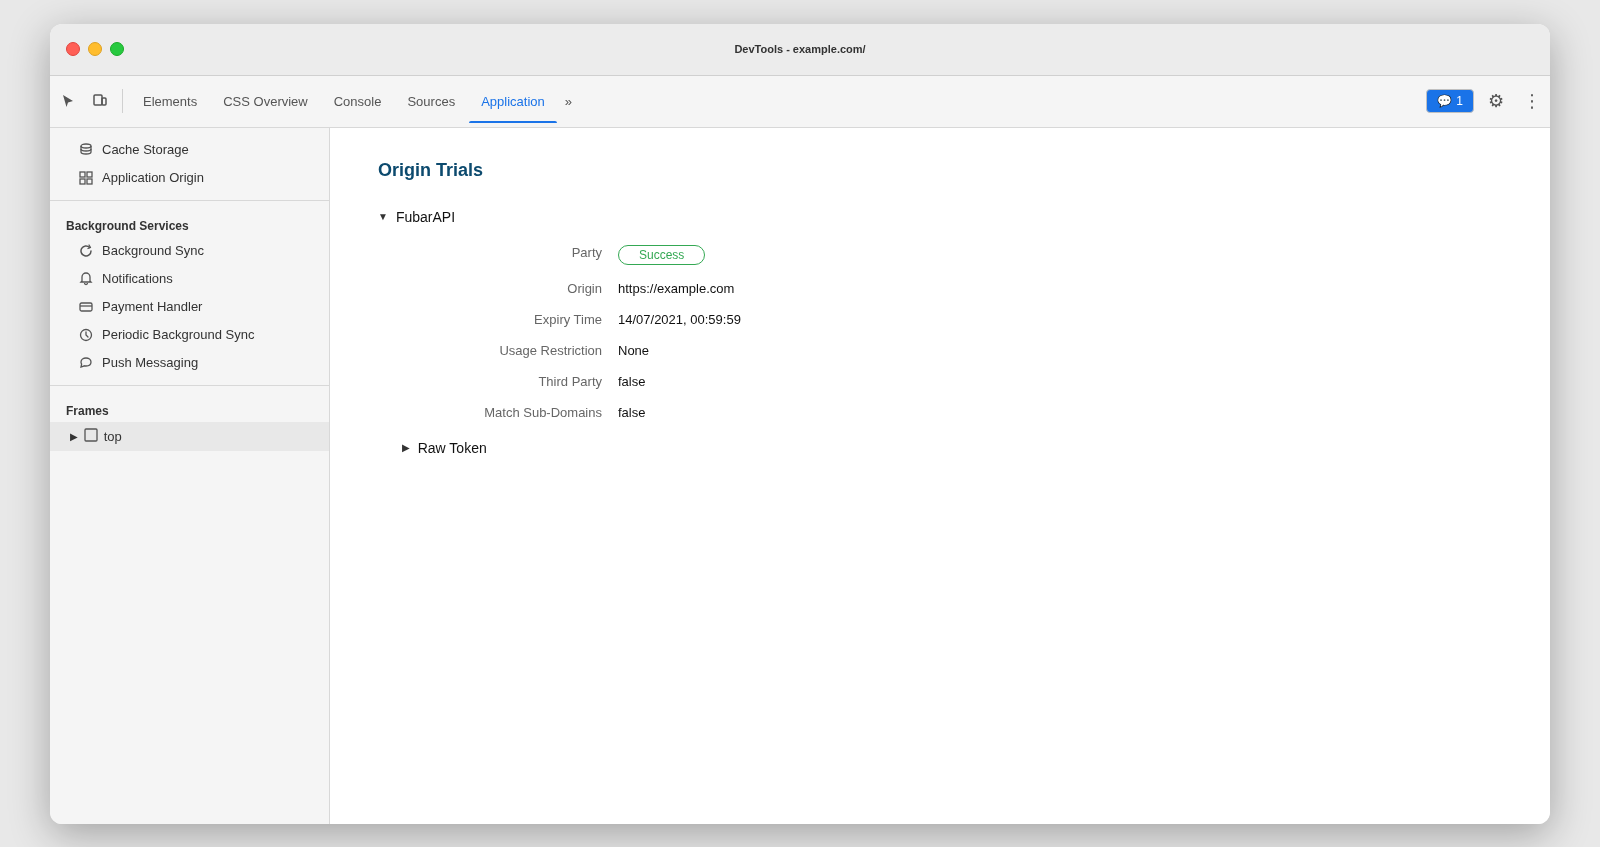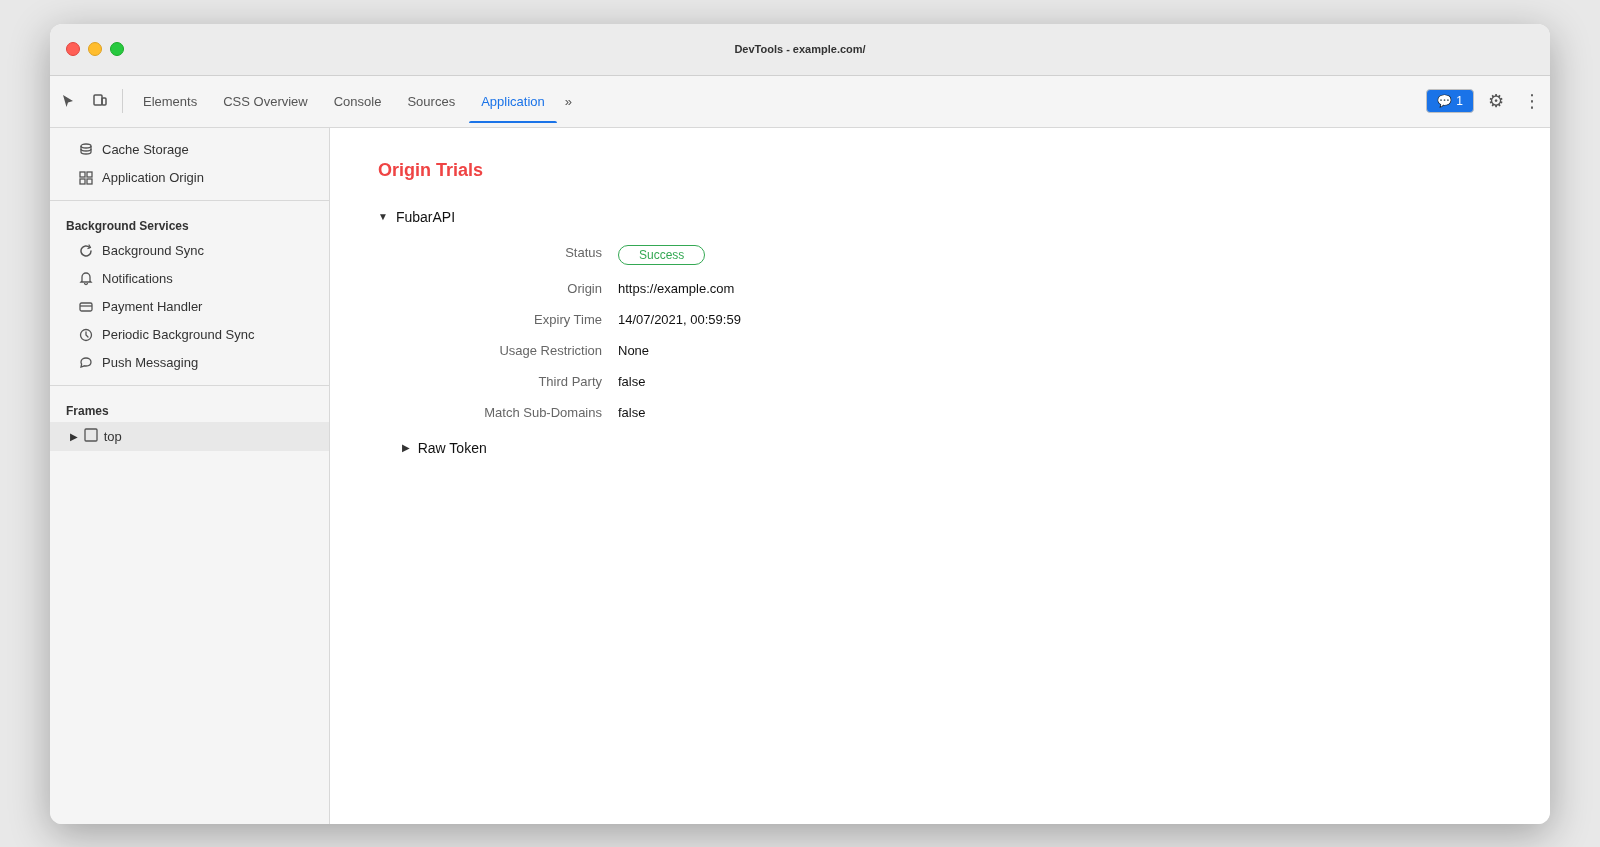--- a/index.html
+++ b/index.html
@@ -179,21 +179,21 @@
     }
     .main-panel {
       flex: 1;
       background: white;
       overflow-y: auto;
       padding: 32px 48px;
     }
     .origin-trials-title {
       font-size: 18px;
       font-weight: 700;
-      color: #ef4444;
+      color: #0c4a6e;
       margin-bottom: 24px;
     }
     .api-section {
       margin-bottom: 16px;
     }
     .api-header {
       display: flex;
       align-items: center;
       gap: 8px;
       font-size: 14px;
@@ -405,21 +405,21 @@
       <div class="origin-trials-title">Origin Trials</div>
 
       <div class="api-section">
         <div class="api-header">
           <span class="triangle">▼</span>
           <span>FubarAPI</span>
         </div>
 
         <div class="detail-grid">
 
-          <div class="detail-label">Status</div>
+          <div class="detail-label">Party</div>
           <div class="detail-value">
             <span class="status-badge">Success</span>
           </div>
 
           <div class="detail-label">Origin</div>
           <div class="detail-value">https://example.com</div>
 
           <div class="detail-label">Expiry Time</div>
           <div class="detail-value">14/07/2021, 00:59:59</div>
 

